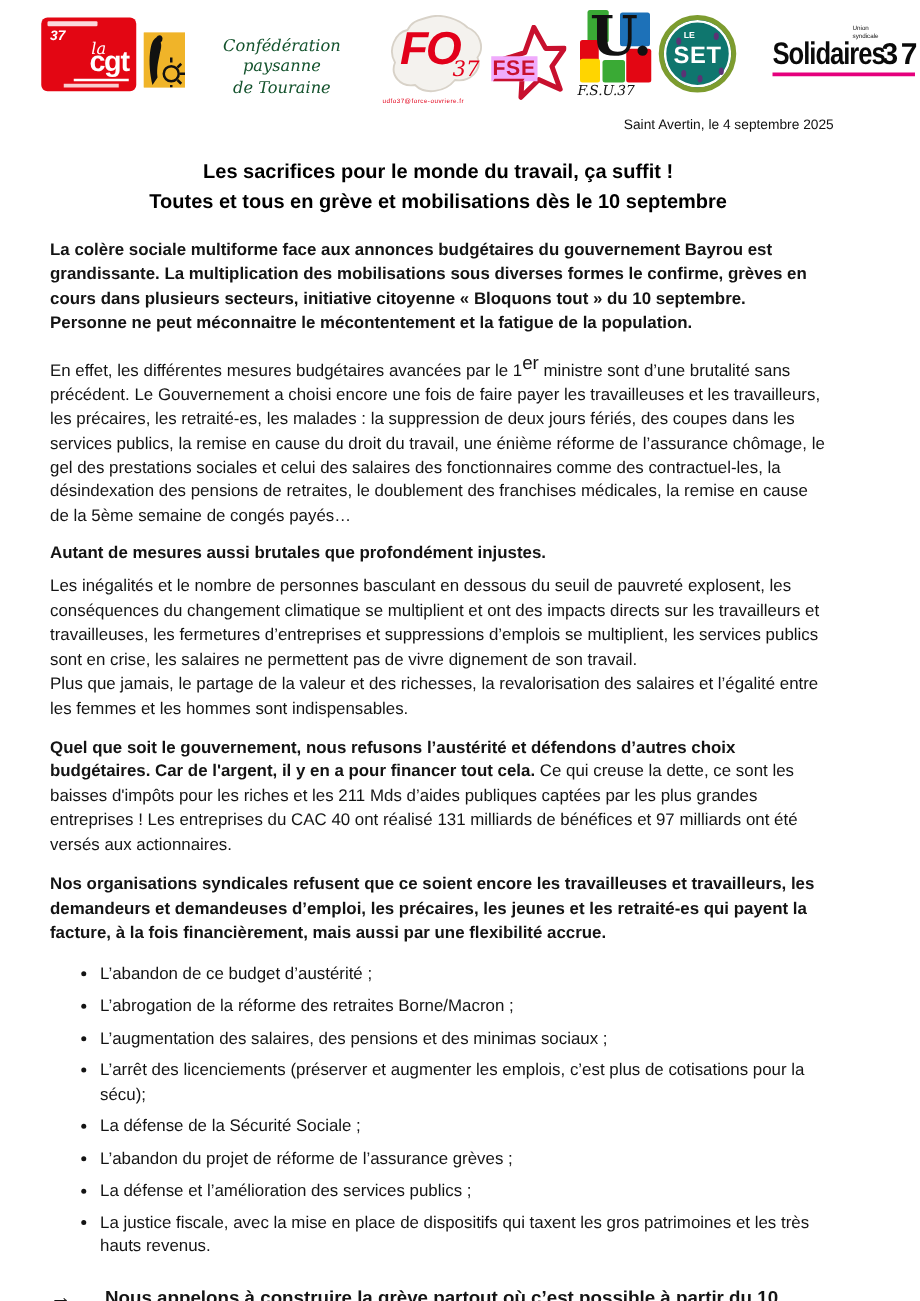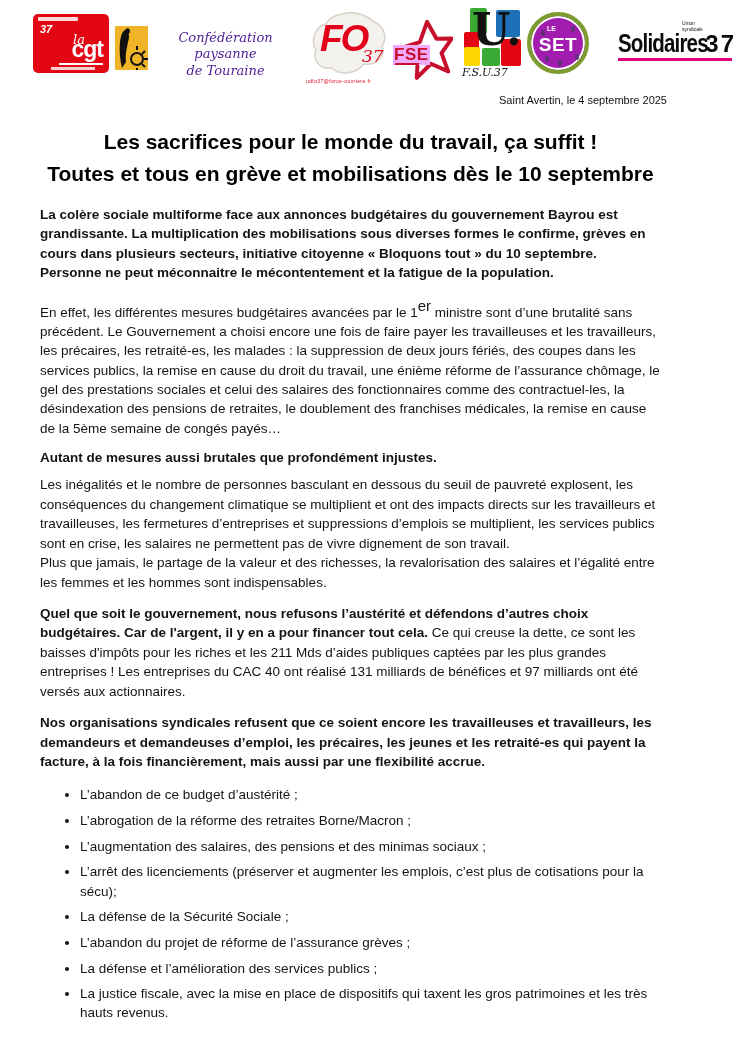--- a/index.html
+++ b/index.html
@@ -29,21 +29,21 @@
   .cgt-acronym { position:absolute; right:6px; top:24px; font-size:23px; font-weight:bold; letter-spacing:-1px; line-height:1; }
   .cgt-underline { position:absolute; right:6px; bottom:8px; width:44px; height:2px; background:#fff; }
   .cgt-botbar { position:absolute; left:18px; bottom:3px; width:44px; height:3px; background:rgba(255,255,255,.8); }
 
   
   .logo-cp-icon { left:115px; top:26px; width:33px; height:44px; background:#f0b429; }
   .logo-cp-icon svg { display:block; }
   .logo-cp-text {
     left:153px; top:30px; width:145px;
     font-family:"DejaVu Serif", serif; font-style:italic;
-    font-size:13px; line-height:1.25; color:#4c1d95; text-align:center;
+    font-size:13px; line-height:1.25; color:#14532d; text-align:center;
   }
 
   
   .logo-fo { left:306px; top:12px; width:88px; height:82px; }
   .fo-map { position:absolute; left:6px; top:0; }
   .fo-text { position:absolute; left:14px; top:8px; font-size:37px; font-weight:bold; font-style:italic; color:#e2001a; line-height:1; letter-spacing:-2px; }
   .fo-dept { position:absolute; left:56px; top:34px; font-size:17px; font-style:italic; color:#e2001a; font-family:"DejaVu Serif", serif; }
   .fo-mail { position:absolute; left:0px; top:66px; width:100%; font-size:5px; color:#e2001a; letter-spacing:.4px; white-space:nowrap; }
 
   
@@ -59,38 +59,38 @@
   .fsu-b1 { left:32px; top:2px; width:24px; height:27px; background:#1d71b8; }
   .fsu-r1 { left:0;   top:24px; width:15px; height:17px; background:#e30613; }
   .fsu-y1 { left:0;   top:39px; width:16px; height:19px; background:#ffd500; }
   .fsu-g2 { left:18px; top:40px; width:18px; height:18px; background:#3aaa35; }
   .fsu-r2 { left:37px; top:31px; width:20px; height:27px; background:#e30613; }
   .fsu-letter { position:absolute; left:8px; top:-4px; font-family:"DejaVu Serif", serif; font-weight:bold; font-size:44px; color:#111; line-height:1.2; }
   .fsu-caption { position:absolute; left:-2px; top:58px; font-family:"DejaVu Serif", serif; font-style:italic; font-size:11px; color:#111; white-space:nowrap; }
 
   
   .logo-set { left:527px; top:12px; width:62px; height:62px;
-    border-radius:50%; background:#a21caf; border:4px solid #7d9c2f;
+    border-radius:50%; background:#0f766e; border:4px solid #7d9c2f;
     box-shadow: inset 0 0 0 2px #ffffff; box-sizing:border-box; position:absolute; }
   .set-seed { position:absolute; width:4px; height:6px; background:#5b3375; border-radius:50%; }
   .set-top { position:absolute; left:16px; top:9px; font-size:7px; font-weight:bold; color:#fff; }
   .set-main { position:absolute; left:0; right:0; top:18px; text-align:center; font-size:19px; font-weight:bold; color:#fff; letter-spacing:.5px; }
 
   
   .logo-sol { left:618px; top:20px; width:118px; height:46px; }
   .sol-small { position:absolute; right:24px; top:0; font-size:5px; line-height:1.2; color:#111; text-align:left; width:30px; }
   .sol-name { position:absolute; left:0; top:9px; font-size:25px; font-weight:bold; color:#0a0a0a; transform:scaleX(.82); transform-origin:left; letter-spacing:-1px; white-space:nowrap; }
   .sol-dept { position:absolute; right:0px; top:10px; font-size:24px; font-weight:bold; color:#0a0a0a; letter-spacing:2px; }
   .sol-underline { position:absolute; left:0; top:38px; width:114px; height:3px; background:#e5007d; }
 
   .date-line { position:absolute; right:33px; top:94px; font-size:11px; color:#111; }
 
   
   .content { padding:0 39px 0 40px; }
-  .doc-title { text-align:center; font-weight:bold; font-size:21px; line-height:1.5; margin:8px 0 16px; color:#000; }
+  .doc-title { text-align:center; font-weight:bold; font-size:16px; line-height:1.5; margin:8px 0 16px; color:#000; }
   .para { font-size:13.5px; line-height:1.44; margin:0 0 12px 0; }
   .bold { font-weight:bold; }
   .para sup { font-size:15px; }
   .subline { margin-top:0; }
   .section-head { font-size:13.5px; font-weight:bold; margin:0 0 10px 0; }
   ul.wants { margin:14px 0 18px 0; padding-left:40px; }
   ul.wants li { font-size:13.5px; line-height:1.42; margin-bottom:6.5px; }
   .call { font-size:15px; font-weight:bold; line-height:1.5; margin:0 0 9px 0; }
   .call .arrow-glyph { font-weight:normal; font-size:17px; }
   .call .tab { display:inline-block; width:27px; }

